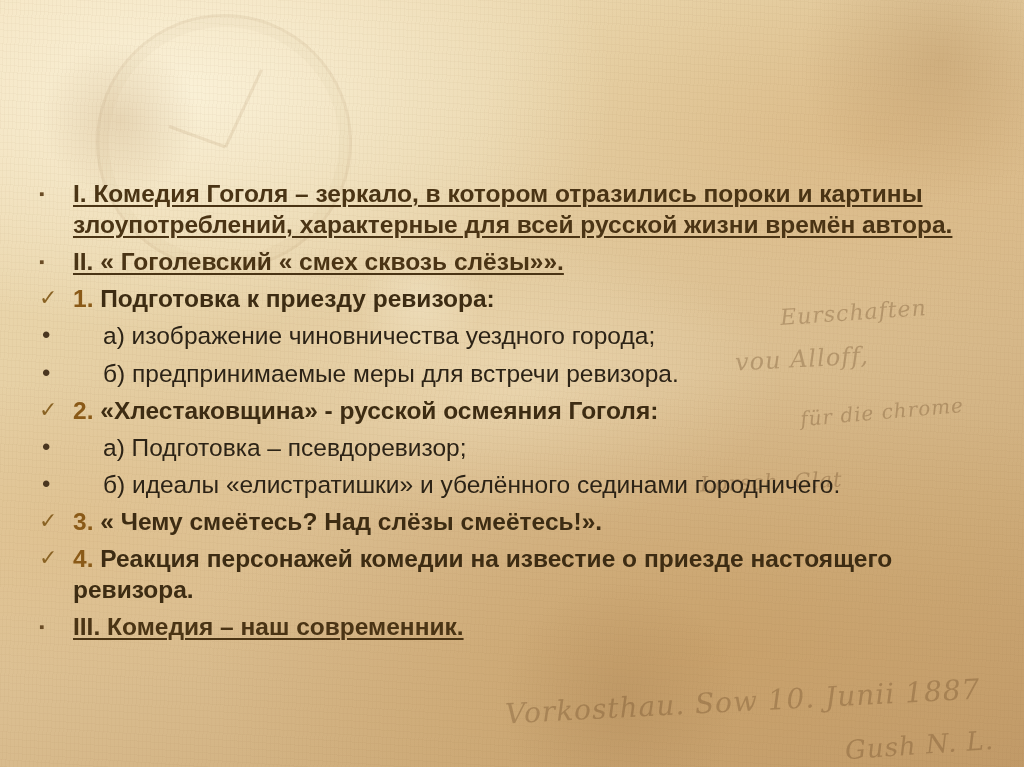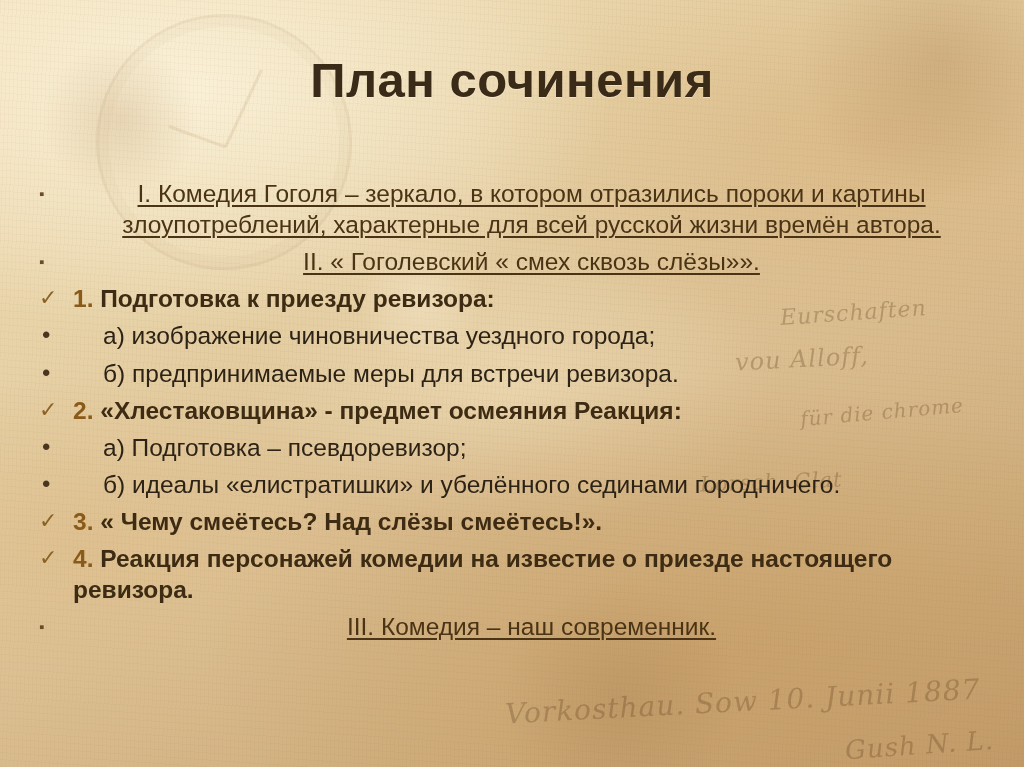--- a/index.html
+++ b/index.html
@@ -159,26 +159,25 @@
     padding-left: 8px;
     color: #4a3620;
   }
   .txt {
     flex: 1 1 auto;
     font-size: 24.5px;
     line-height: 1.27;
     color: #2f2517;
   }
   .lvl1 .txt {
-    font-weight: 400;
+    font-weight: 700;
     color: #4a3415;
     text-decoration: underline;
     text-underline-offset: 3px;
     text-decoration-thickness: 1.5px;
-    text-align: center;
   }
   .lvl2 .txt {
     font-weight: 700;
     color: #3d2c13;
   }
   .lvl2 .num {
     color: #8a5a18;
     font-weight: 700;
   }
   .lvl3 .txt {
@@ -202,21 +201,20 @@
     <div class="watermark-ticks"></div>
   </div>
 
   <div class="handwriting" style="left:780px; top:300px; font-size:22px; transform:rotate(-4deg);">Eurschaften</div>
   <div class="handwriting" style="left:735px; top:345px; font-size:24px; transform:rotate(-3deg);">vou Alloff,</div>
   <div class="handwriting" style="left:800px; top:400px; font-size:20px; transform:rotate(-5deg);">für die chrome</div>
   <div class="handwriting" style="left:700px; top:470px; font-size:21px; transform:rotate(-2deg);">Lorsch. Glat</div>
   <div class="handwriting" style="left:505px; top:685px; font-size:28px; transform:rotate(-3deg);">Vorkosthau. Sow 10. Junii 1887</div>
   <div class="handwriting" style="left:845px; top:730px; font-size:26px; transform:rotate(-4deg);">Gush N. L.</div>
 
-  <div class="title">План сочинения</div>
 
   <div class="content">
     <ul class="plan">
 
       <li class="row lvl1 spaced">
         <span class="marker sq">▪</span>
         <span class="txt">I. Комедия Гоголя – зеркало, в котором отразились пороки и картины злоупотреблений, характерные для всей русской жизни времён автора.</span>
       </li>
 
       <li class="row lvl1 spaced">
@@ -234,21 +232,21 @@
         <span class="txt">а) изображение чиновничества уездного города;</span>
       </li>
 
       <li class="row lvl3 spaced">
         <span class="marker dot">•</span>
         <span class="txt">б) предпринимаемые меры для встречи ревизора.</span>
       </li>
 
       <li class="row lvl2 spaced">
         <span class="marker check">✓</span>
-        <span class="txt"><span class="num">2.</span> <span>«Хлестаковщина» - предмет осмеяния Реакция:</span></span>
+        <span class="txt"><span class="num">2.</span> <span>«Хлестаковщина» - русской осмеяния Гоголя:</span></span>
       </li>
 
       <li class="row lvl3 spaced">
         <span class="marker dot">•</span>
         <span class="txt">а) Подготовка – псевдоревизор;</span>
       </li>
 
       <li class="row lvl3 spaced">
         <span class="marker dot">•</span>
         <span class="txt">б) идеалы «елистратишки» и убелённого сединами городничего.</span>

